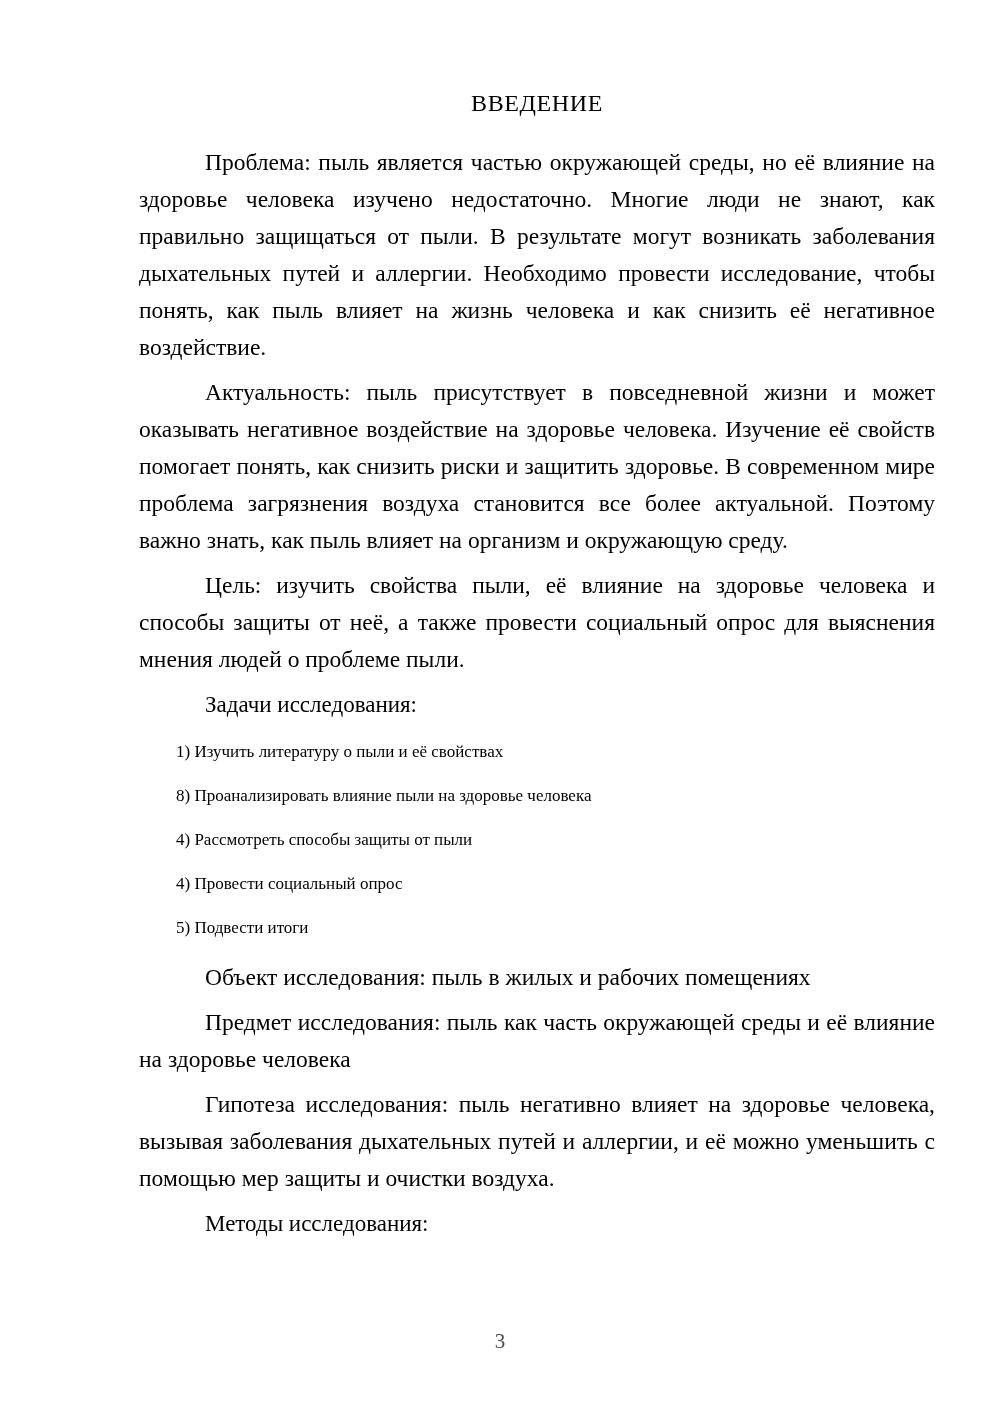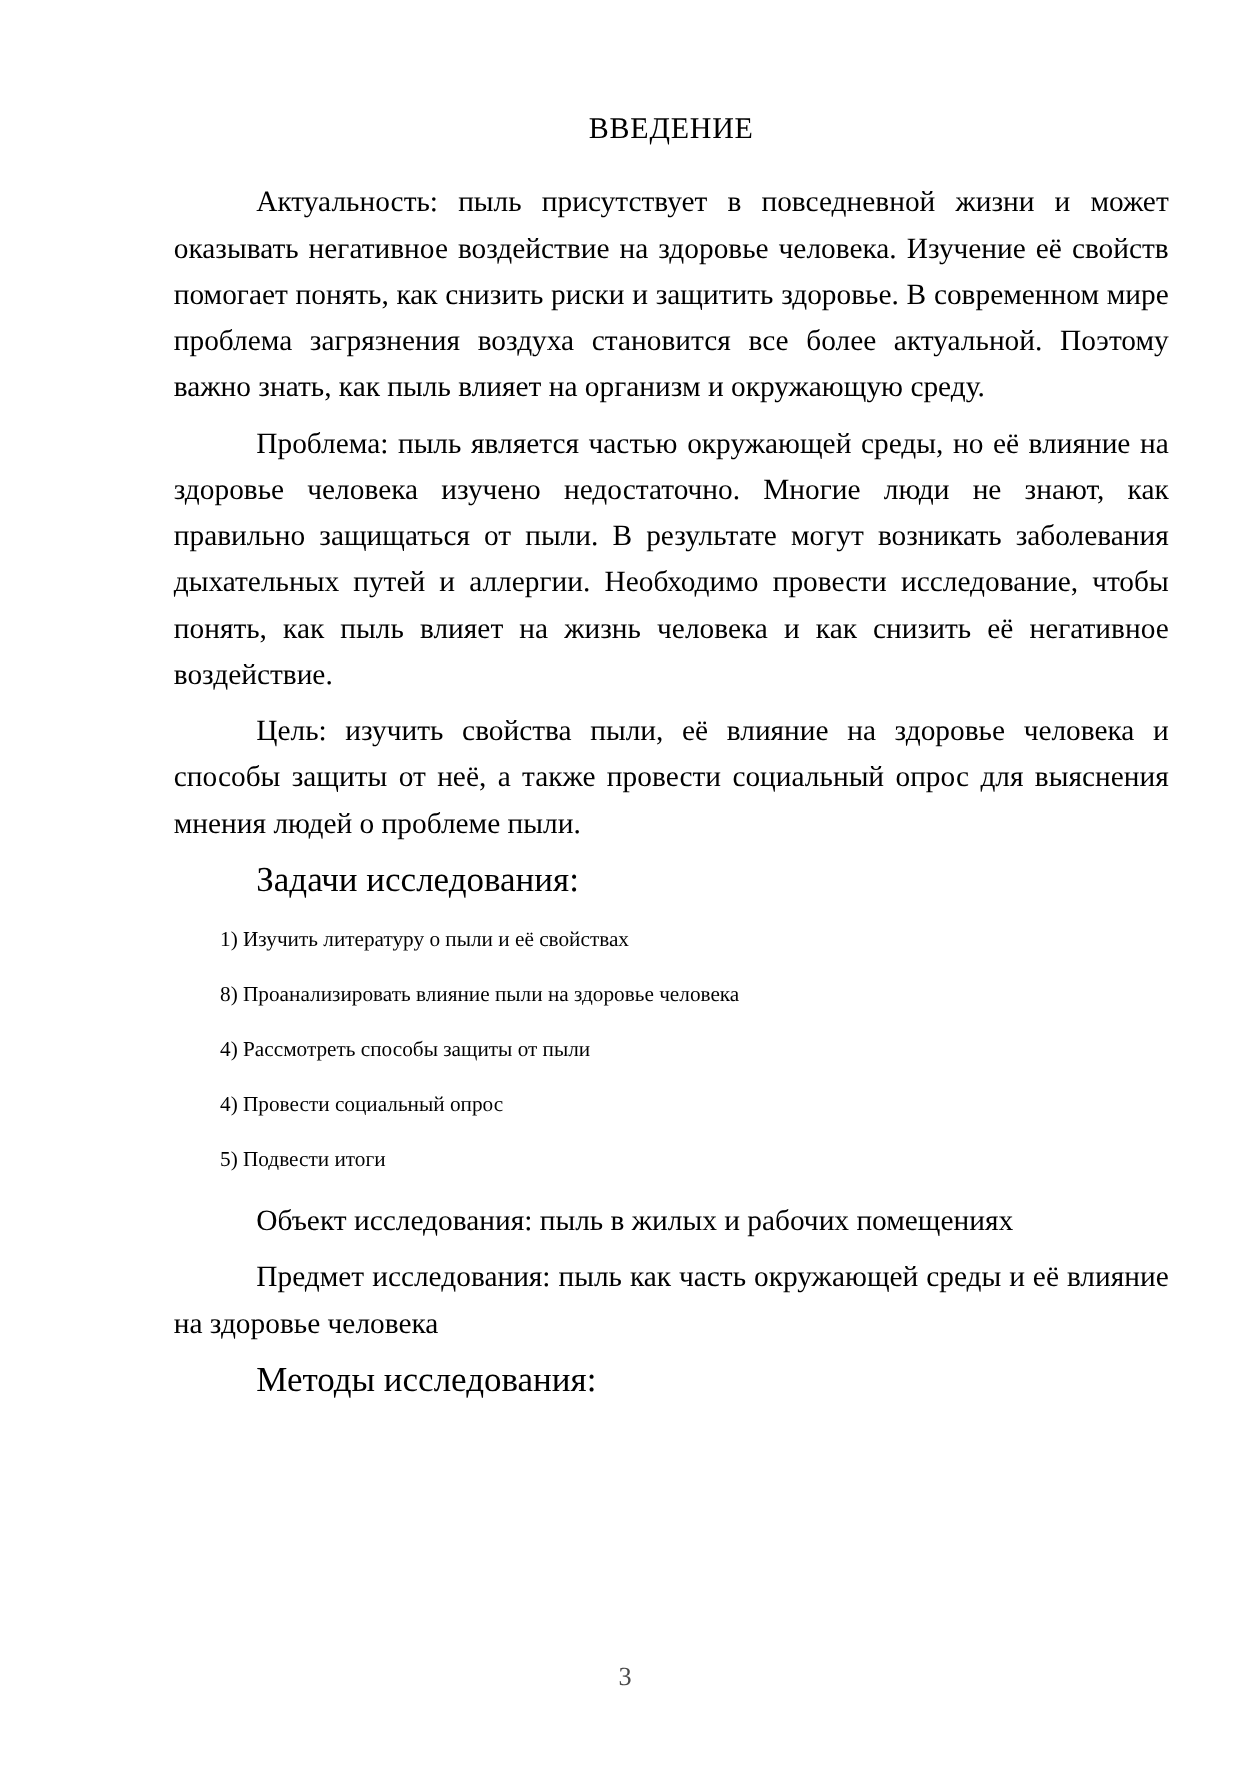--- a/index.html
+++ b/index.html
@@ -41,21 +41,21 @@
     margin: 0 0 8px 0;
     font-size: 23.5px;
     line-height: 37px;
     text-align: justify;
     text-indent: 66px;
     text-justify: inter-word;
     hyphens: none;
   }
   p.lead {
     margin: 0 0 10px 0;
-    font-size: 28px;
+    font-size: 23px;
     line-height: 37px;
     text-indent: 66px;
     text-align: left;
   }
   ol.tasks, ol.methods {
     list-style: none;
     margin: 0;
     padding: 0;
   }
   ol.tasks li, ol.methods li {
@@ -79,42 +79,43 @@
 </style>
 </head>
 <body>
 
 <div class="page">
 
   <div class="content">
 
     <h1 class="doc-title">ВВЕДЕНИЕ</h1>
 
+    <p class="para">Проблема: пыль является частью окружающей среды, но её влияние на здоровье человека изучено недостаточно. Многие люди не знают, как правильно защищаться от пыли. В результате могут возникать заболевания дыхательных путей и аллергии. Необходимо провести исследование, чтобы понять, как пыль влияет на жизнь человека и как снизить её негативное воздействие.</p>
+
     <p class="para">Актуальность: пыль присутствует в повседневной жизни и может оказывать негативное воздействие на здоровье человека. Изучение её свойств помогает понять, как снизить риски и защитить здоровье. В современном мире проблема загрязнения воздуха становится все более актуальной. Поэтому важно знать, как пыль влияет на организм и окружающую среду.</p>
-
-    <p class="para">Проблема: пыль является частью окружающей среды, но её влияние на здоровье человека изучено недостаточно. Многие люди не знают, как правильно защищаться от пыли. В результате могут возникать заболевания дыхательных путей и аллергии. Необходимо провести исследование, чтобы понять, как пыль влияет на жизнь человека и как снизить её негативное воздействие.</p>
 
     <p class="para">Цель: изучить свойства пыли, её влияние на здоровье человека и способы защиты от неё, а также провести социальный опрос для выяснения мнения людей о проблеме пыли.</p>
 
     <p class="lead">Задачи исследования:</p>
 
     <ol class="tasks">
       <li>1) Изучить литературу о пыли и её свойствах</li>
       <li>8) Проанализировать влияние пыли на здоровье человека</li>
       <li>4) Рассмотреть способы защиты от пыли</li>
       <li>4) Провести социальный опрос</li>
       <li>5) Подвести итоги</li>
     </ol>
 
     <div class="spacer-sm"></div>
 
     <p class="para">Объект исследования: пыль в жилых и рабочих помещениях</p>
 
     <p class="para">Предмет исследования: пыль как часть окружающей среды и её влияние на здоровье человека</p>
 
+    <p class="para">Гипотеза исследования: пыль негативно влияет на здоровье человека, вызывая заболевания дыхательных путей и аллергии, и её можно уменьшить с помощью мер защиты и очистки воздуха.</p>
 
     <p class="lead">Методы исследования:</p>
 
 
   </div>
 
   <div class="page-number">3</div>
 
 </div>
 

